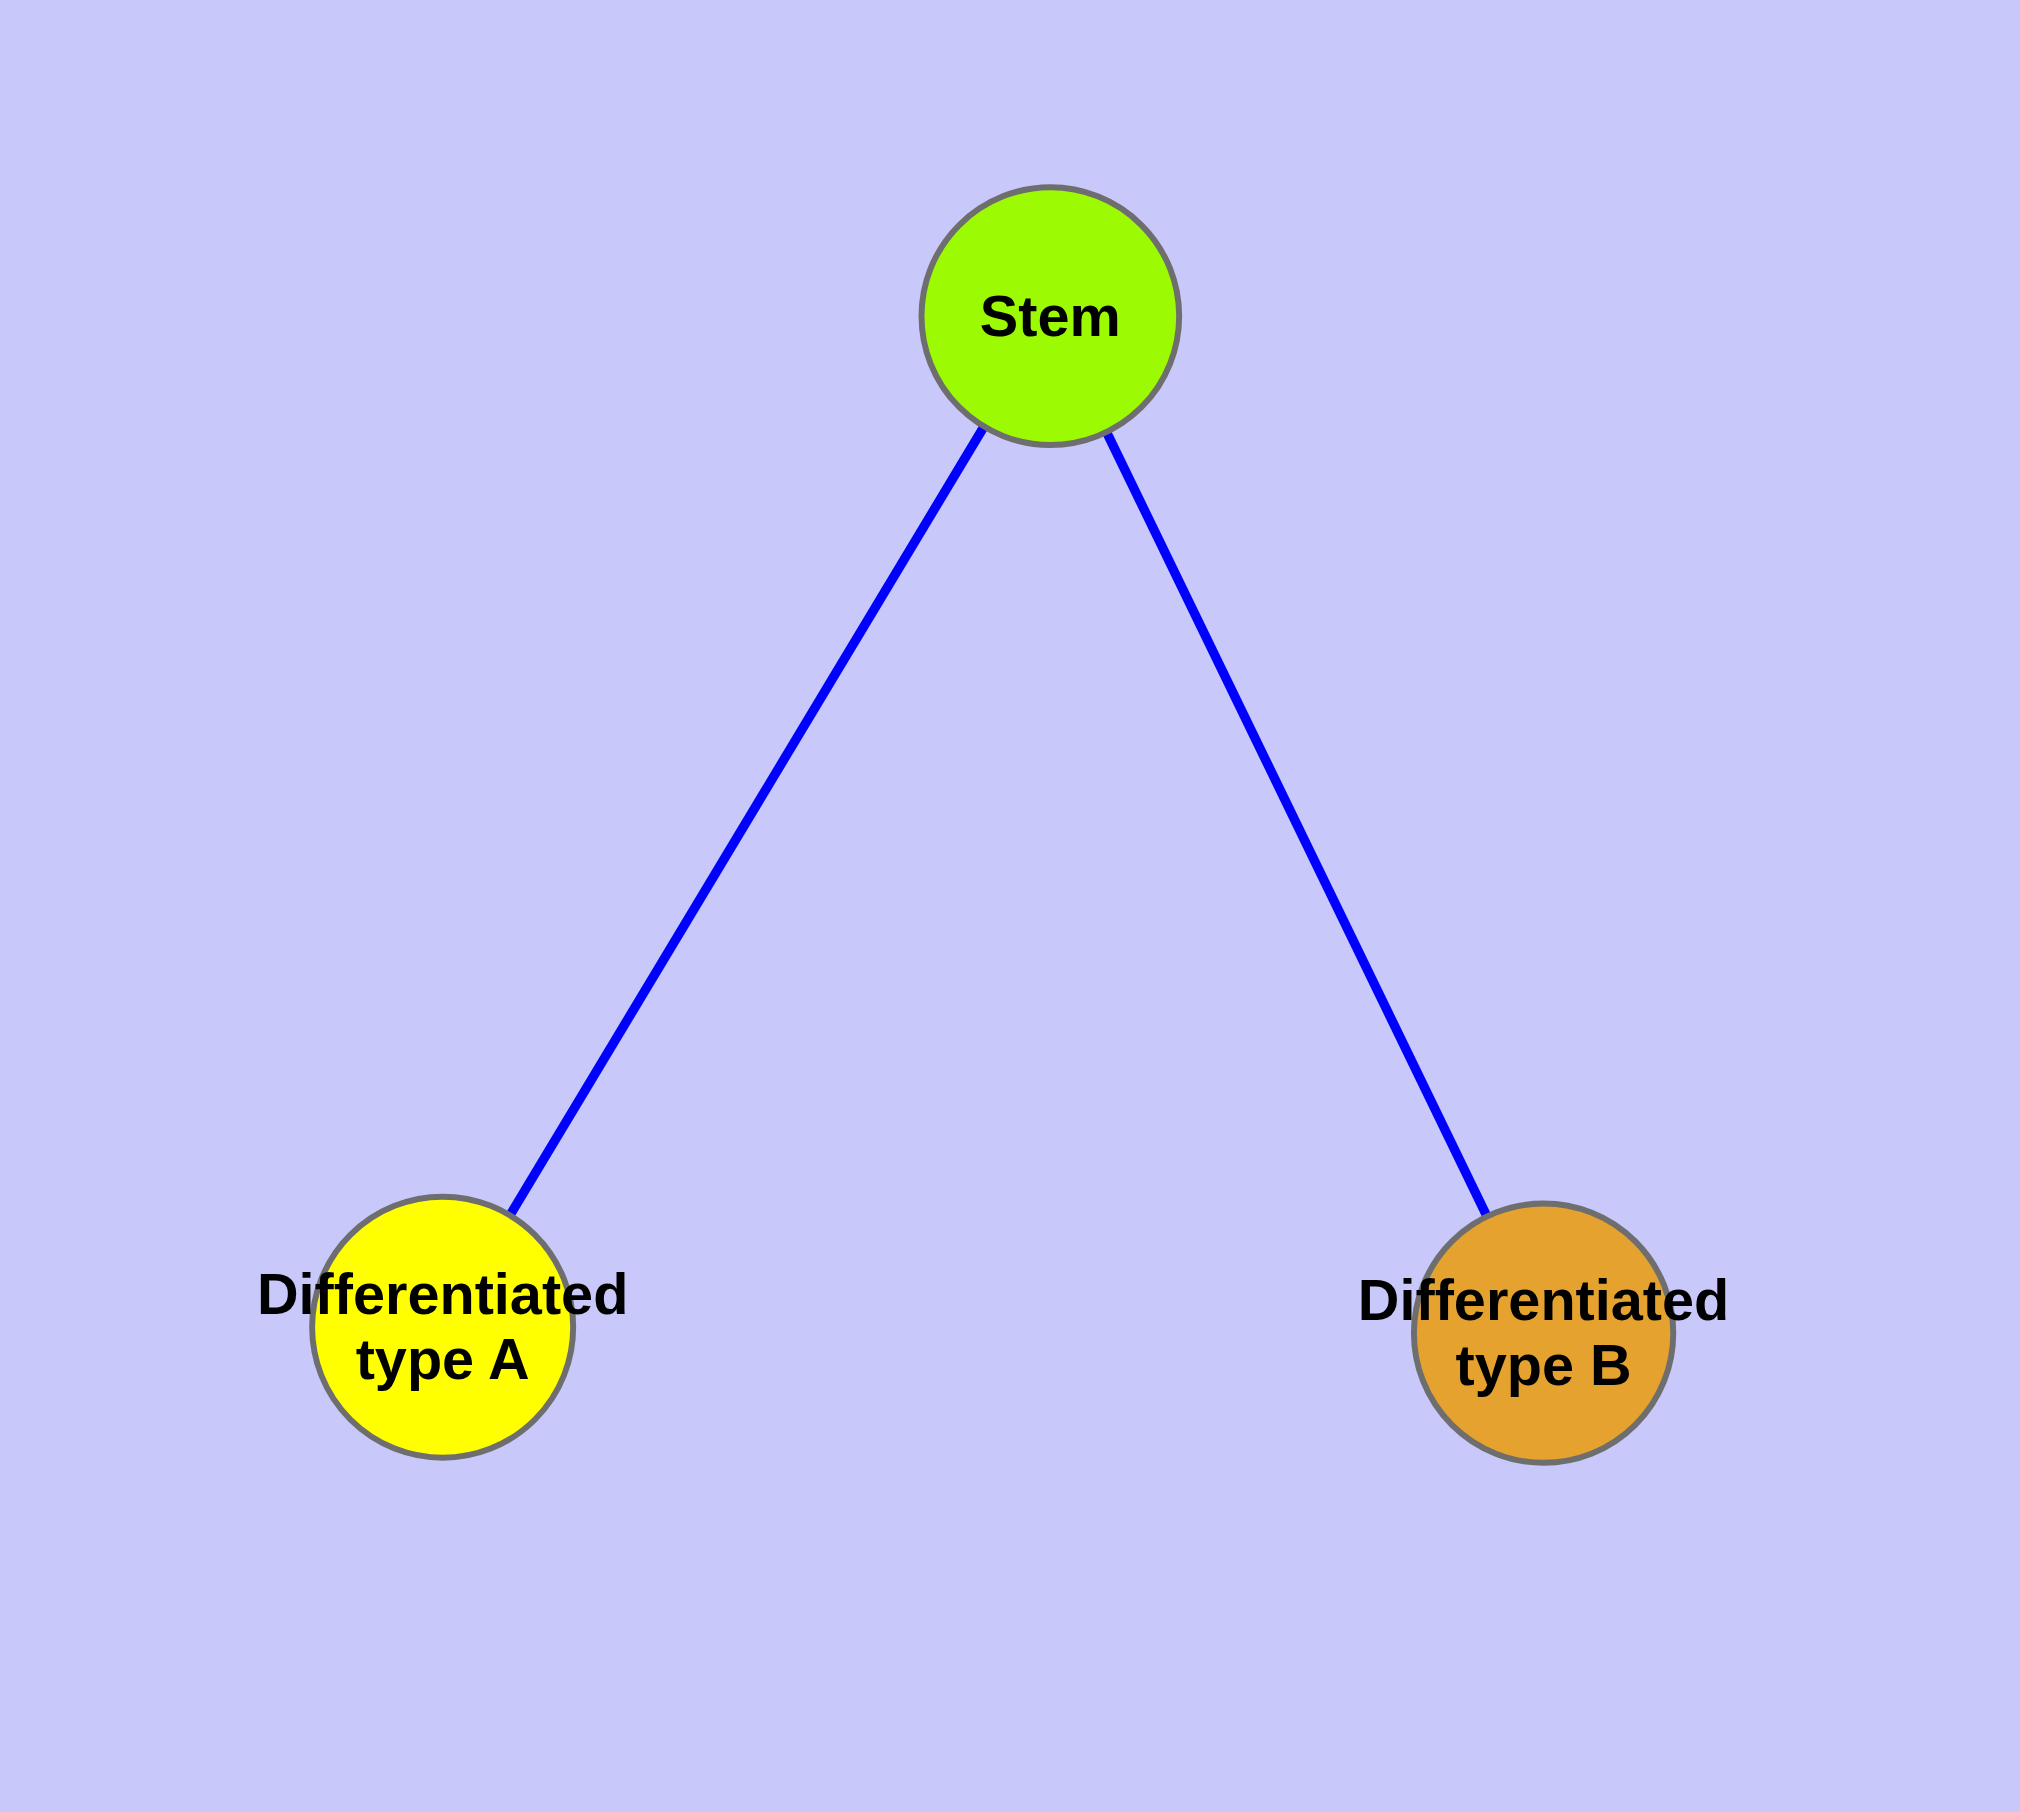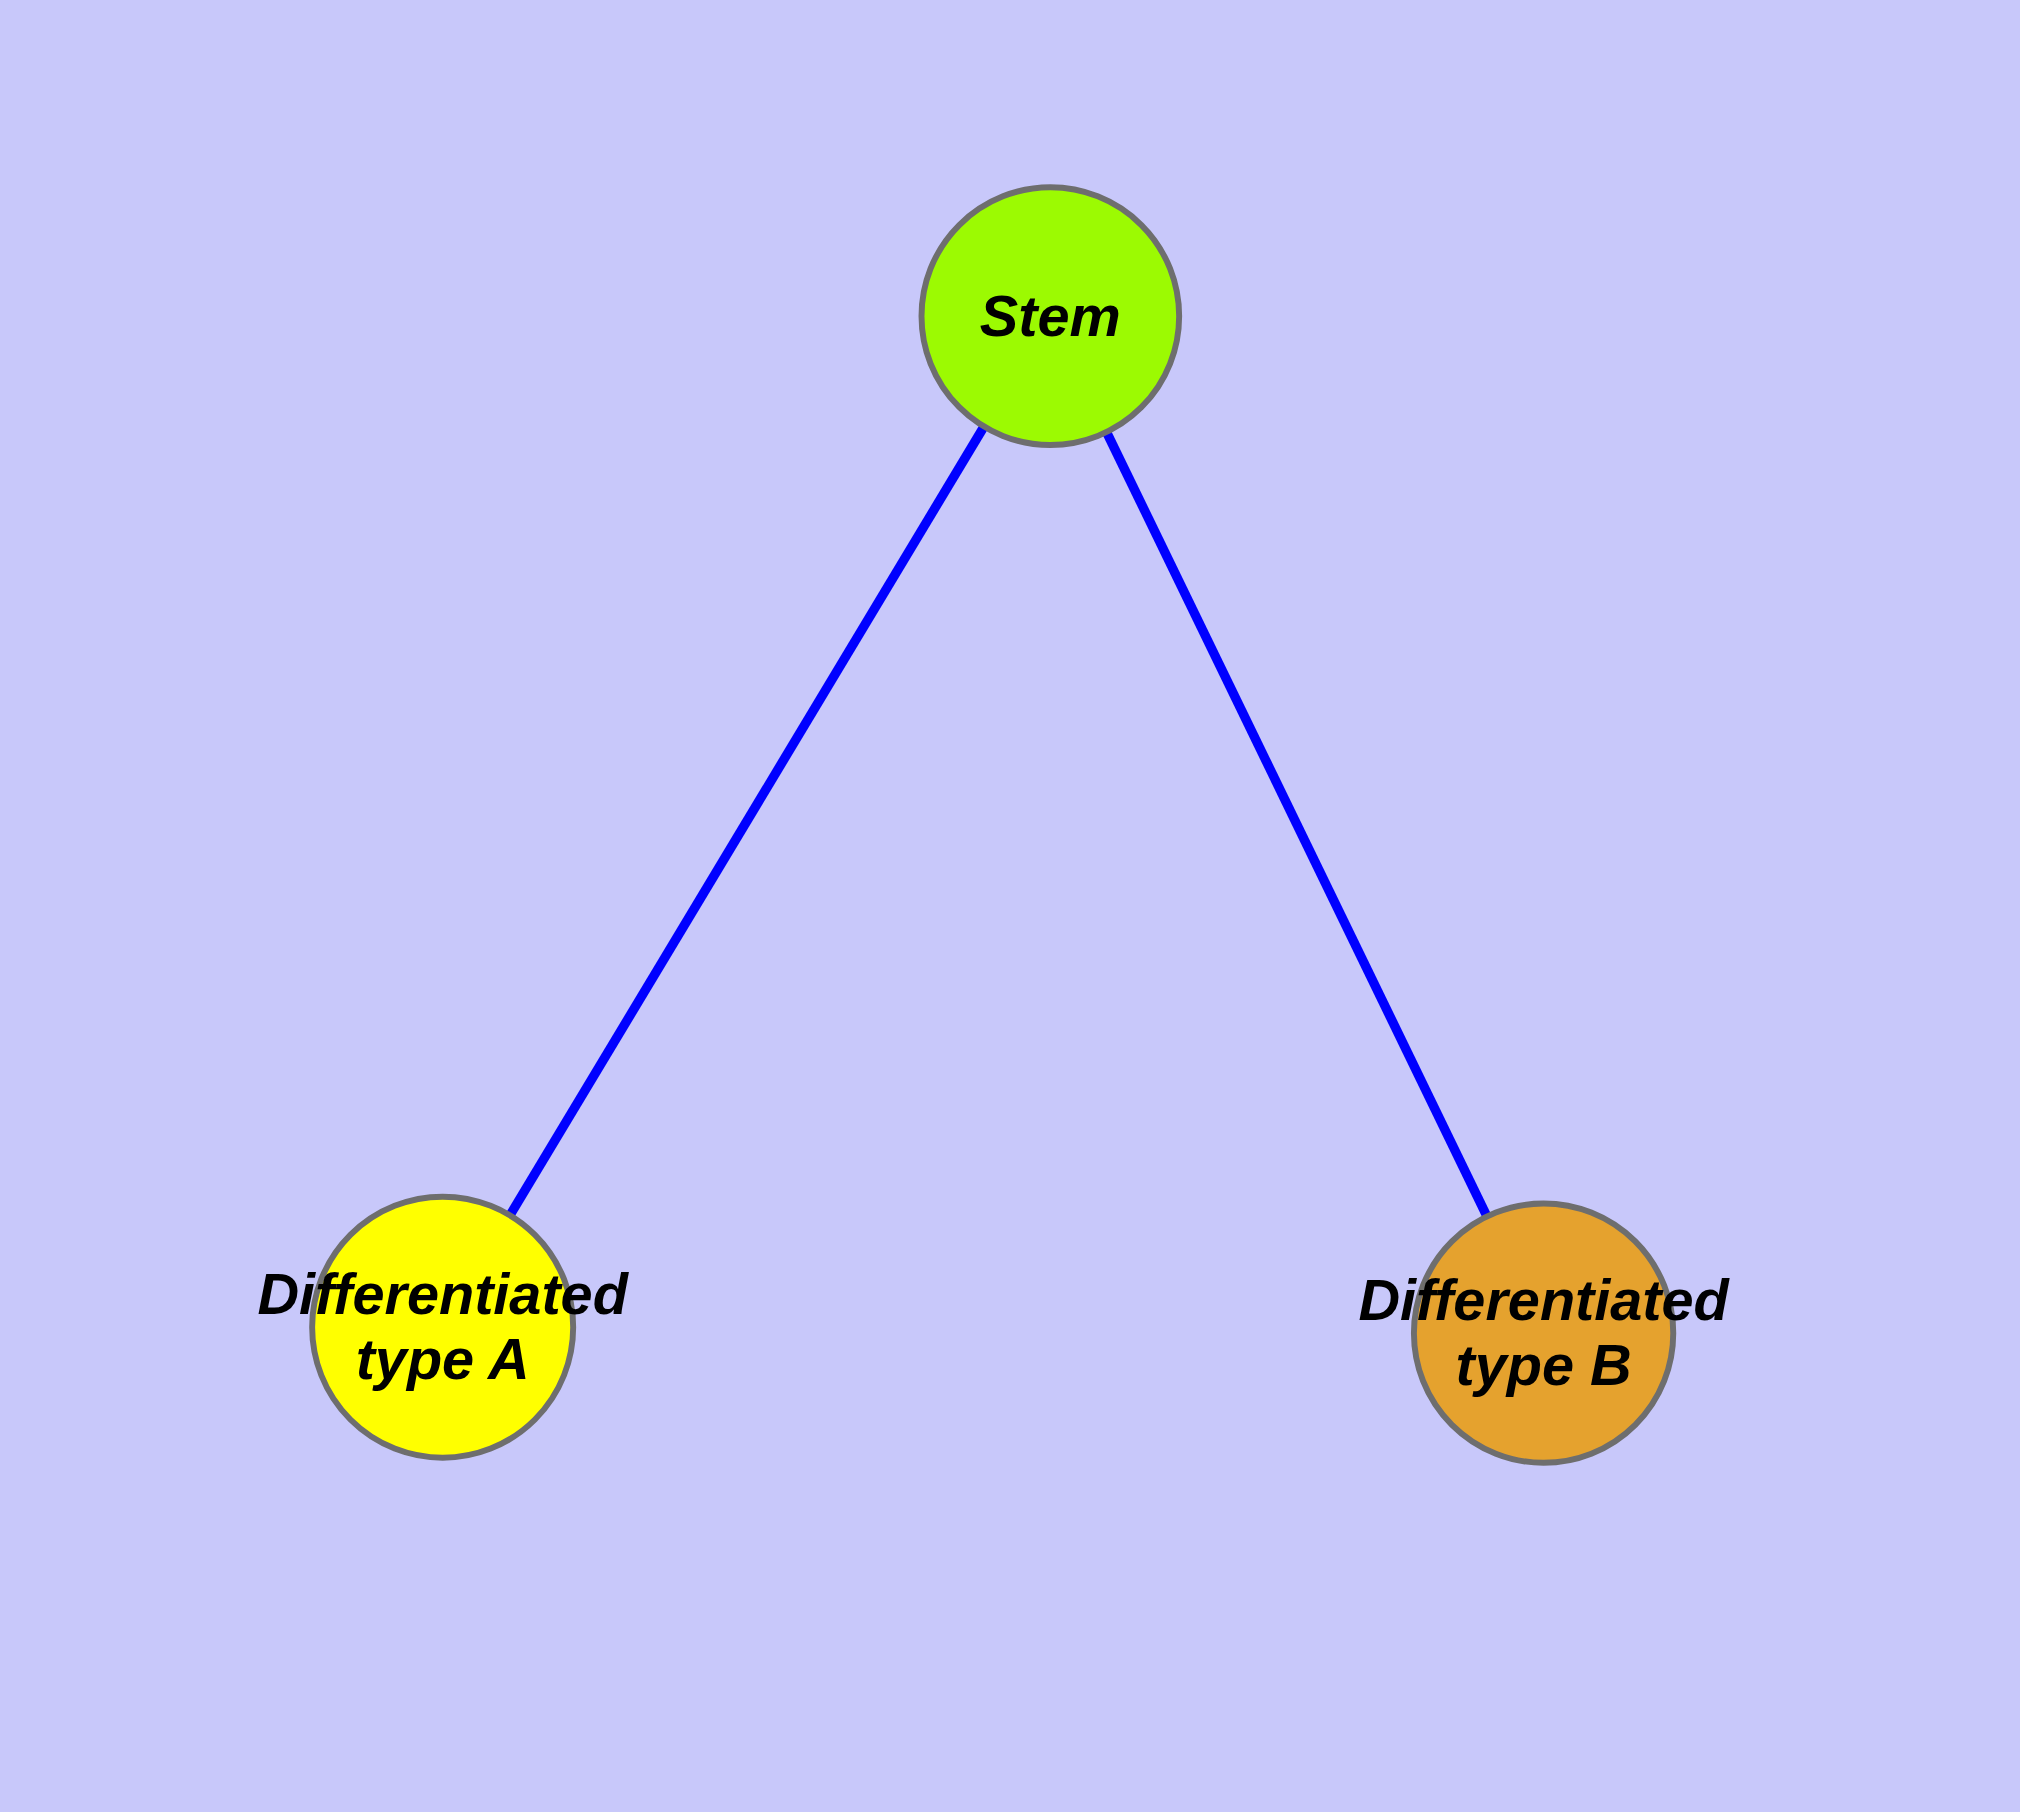--- a/index.html
+++ b/index.html
@@ -8,21 +8,20 @@
     padding: 0;
     background: #c8c8fa;
   }
   #canvas {
     position: relative;
     width: 2021px;
     height: 1812px;
     background: #c8c8fa;
     overflow: hidden;
     font-family: "Liberation Sans", sans-serif;
-    font-style: italic;
   }
   #graph-svg {
     position: absolute;
     left: 0;
     top: 0;
     width: 2021px;
     height: 1812px;
     display: block;
   }
   .node-label {

